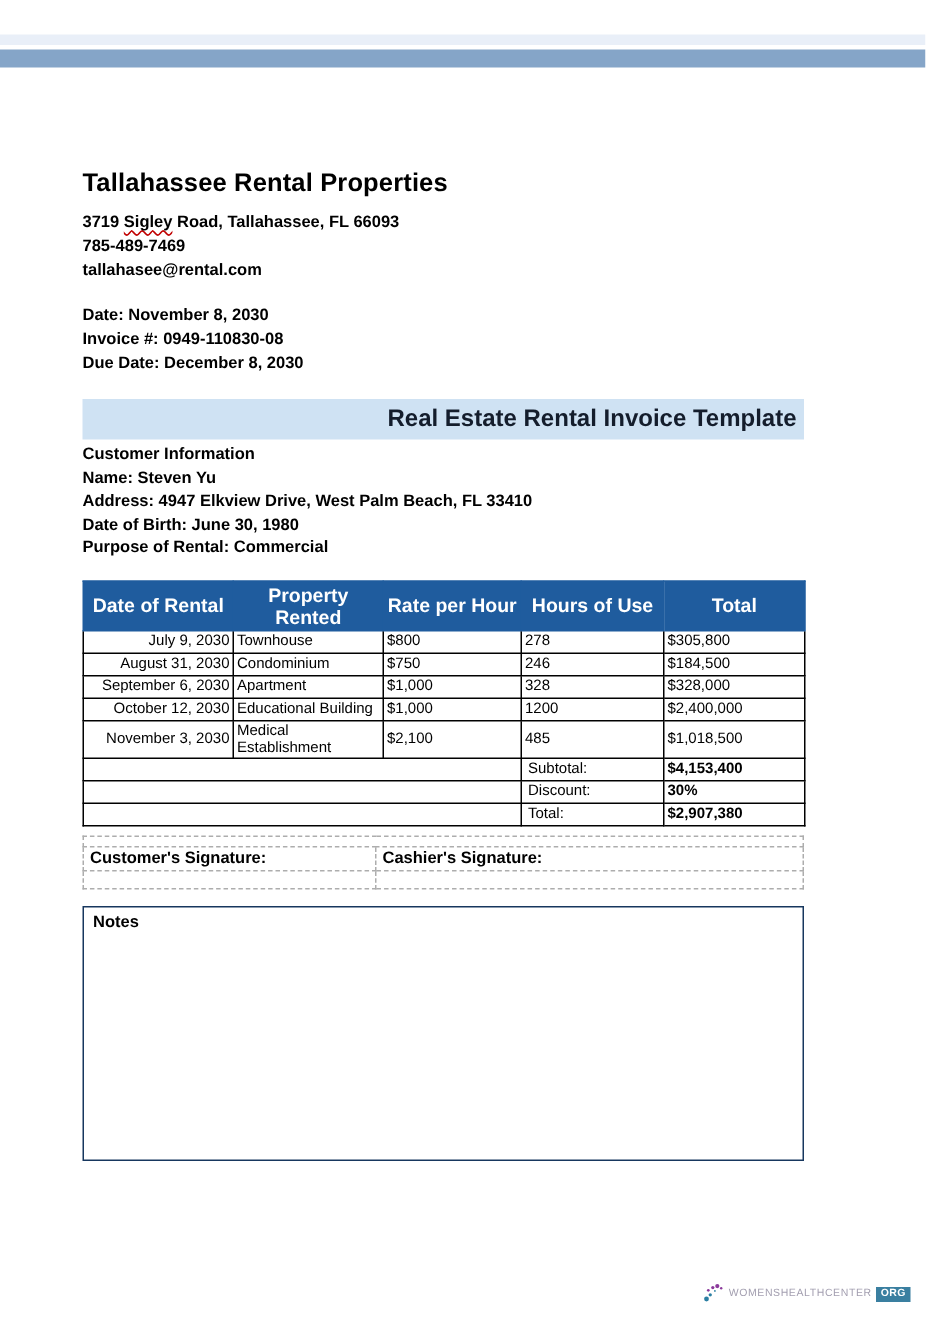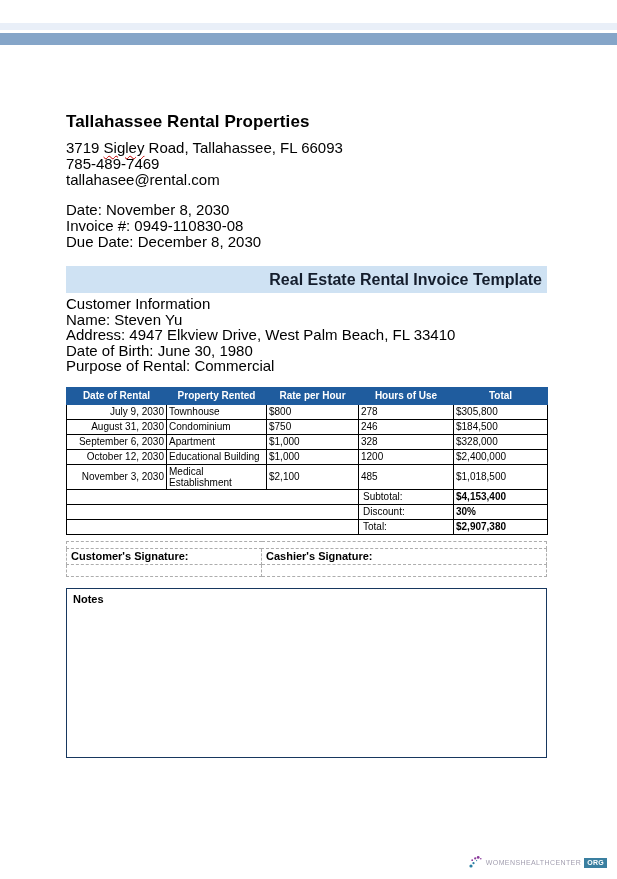--- a/index.html
+++ b/index.html
@@ -10,24 +10,24 @@
     font-family: "Liberation Sans", sans-serif;
     color: #000;
     position: relative;
     overflow: hidden;
   }
 
   
   .bar-light { position: absolute; top: 23px; left: 0; width: 617px; height: 7px; background: #E9EFF8; }
   .bar-steel { position: absolute; top: 33px; left: 0; width: 617px; height: 12px; background: #85A5C8; }
 
-  .content { position: absolute; left: 66px; top: 112px; width: 481px; }
+  .content { position: absolute; left: 55px; top: 112px; width: 481px; }
 
   .company-name { font-size: 17px; font-weight: bold; margin: 0 0 8px 0; letter-spacing: 0.1px; }
-  .b-line { font-size: 15px; font-weight: normal; line-height: 16px; }
+  .b-line { font-size: 11px; font-weight: bold; line-height: 16px; }
   .squiggle {
     text-decoration-line: underline;
     text-decoration-style: wavy;
     text-decoration-color: #C00000;
     text-decoration-thickness: 1px;
     text-underline-offset: 2px;
   }
   .meta-block { margin-top: 14px; }
 
   .title-banner {
@@ -53,21 +53,21 @@
     table-layout: fixed;
   }
   table.invoice th {
     background: #1F5C9E;
     color: #ffffff;
     font-weight: bold;
     border: 1px solid #1F5C9E;
     height: 17px;
     padding: 1px 2px;
     text-align: center;
-    font-size: 10px;
+    font-size: 13px;
   }
   table.invoice td {
     border: 1px solid #000;
     padding: 1px 2px;
     text-align: left;
     height: 15px;
   }
   table.invoice td.c1 { text-align: right; padding-left: 4px; }
   table.invoice td.sum-spacer { border: 1px solid #000; }
   table.invoice td.sum-label { text-align: left; padding-left: 4px; height: 14px; }

